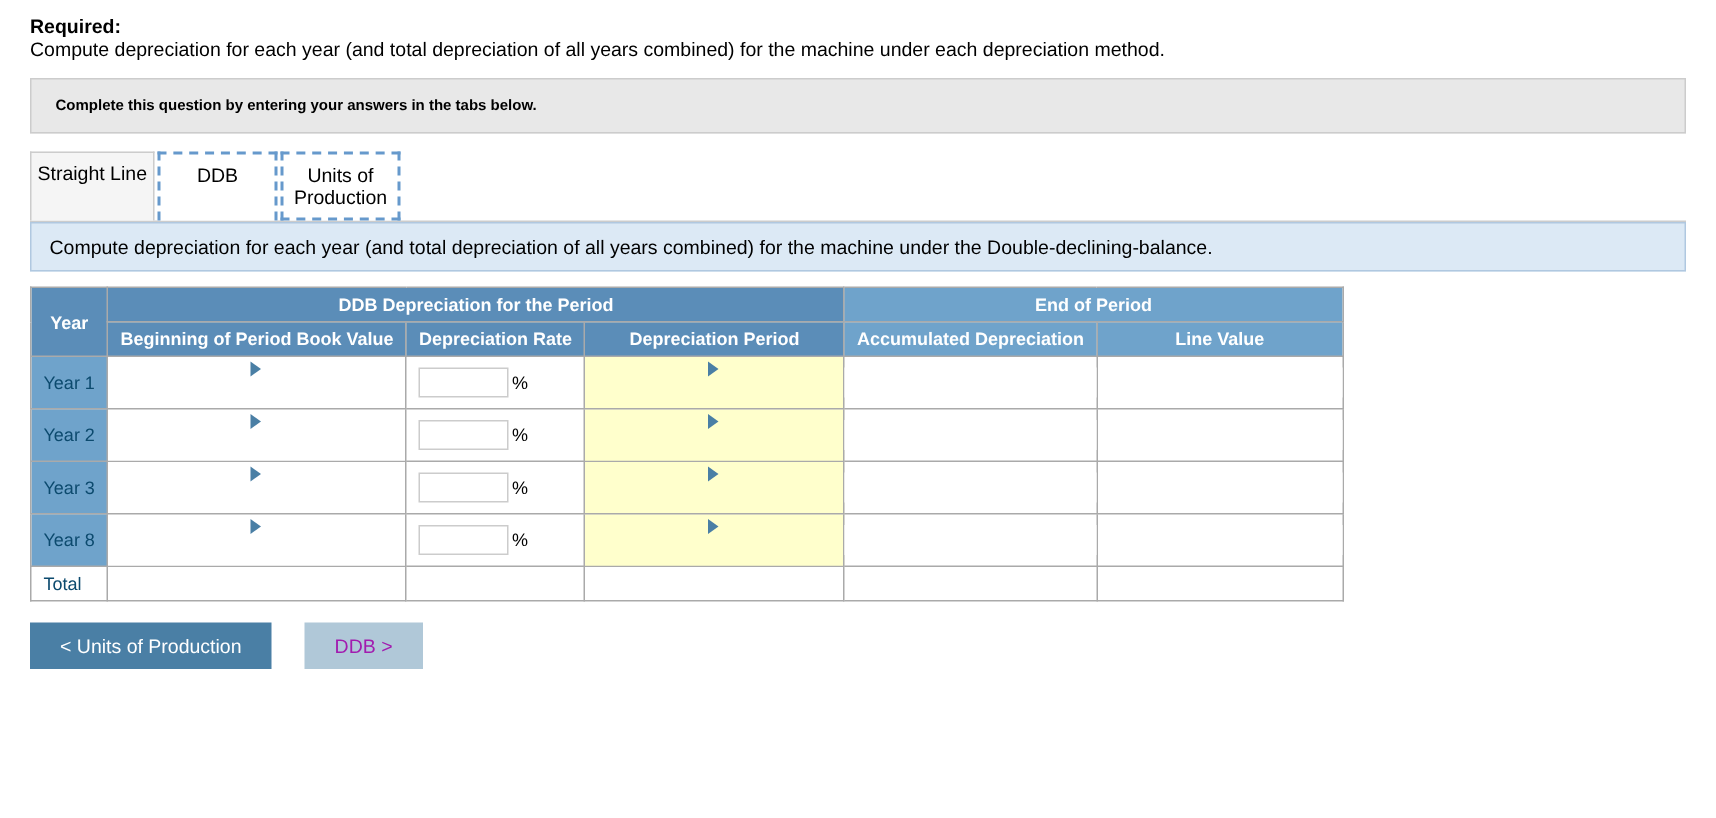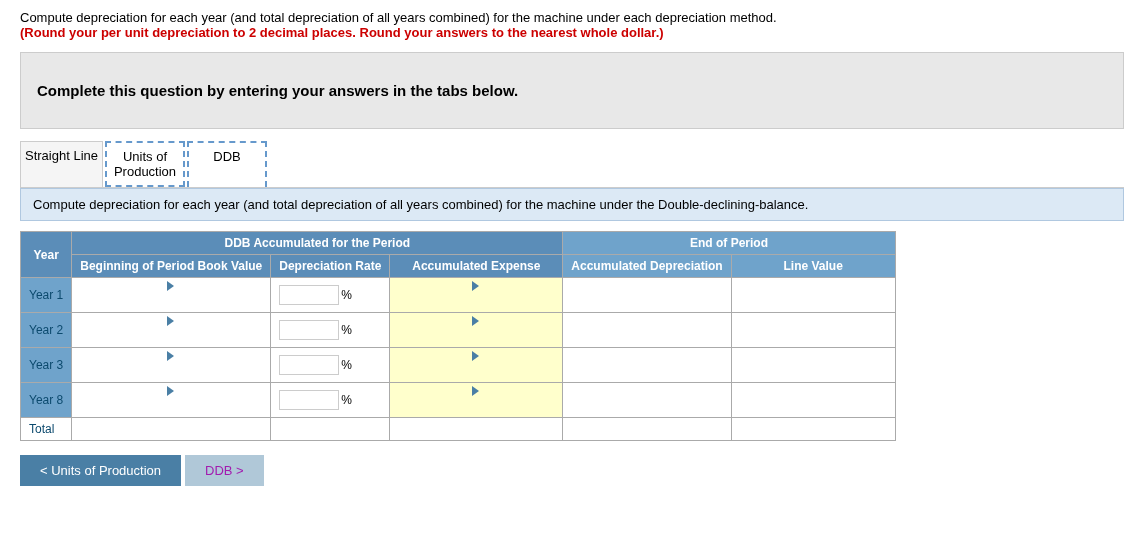--- a/index.html
+++ b/index.html
@@ -6,24 +6,24 @@
     body { font-family: Arial, sans-serif; font-size: 13px; background: #fff; color: #000; padding: 10px 20px; width: 1144px; }
 
     .required-section { margin-bottom: 12px; }
     .required-title { font-weight: bold; font-size: 13px; }
     .required-body { font-size: 13px; }
     .required-note { color: #c00; font-weight: bold; font-size: 13px; }
 
     .instruction-box {
       background: #e8e8e8;
       border: 1px solid #ccc;
-      padding: 29px 16px;
+      padding: 12px 16px;
       margin-bottom: 12px;
       font-weight: bold;
-      font-size: 15px;
+      font-size: 10px;
     }
 
     .tabs-container {
       display: flex;
       border-bottom: 1px solid #ccc;
       margin-bottom: 0;
     }
 
     .tab {
       padding: 6px 4px;
@@ -139,21 +139,21 @@
       margin-left: 2px;
     }
 
     .total-row td {
       background: #fff;
       font-weight: normal;
     }
 
     .nav-buttons {
       display: flex;
-      gap: 4px;
+      gap: 22px;
       margin-top: 10px;
     }
 
     .btn-nav {
       padding: 8px 20px;
       font-size: 13px;
       border: none;
       cursor: pointer;
     }
 
@@ -176,67 +176,67 @@
       border-bottom: 5px solid transparent;
       border-left: 7px solid #4a7fa5;
       margin-right: 2px;
       vertical-align: middle;
     }
   </style>
 </head>
 <body>
 
 <div class="required-section">
+  <p class="required-title">Required:</p>
   <p class="required-body">Compute depreciation for each year (and total depreciation of all years combined) for the machine under each depreciation method.</p>
-  <p class="required-note">(Round your per unit depreciation to 2 decimal places. Round your answers to the nearest whole dollar.)</p>
 </div>
 
 <div class="instruction-box">
   <span>Complete this question by entering your answers in the tabs below.</span>
 </div>
 
 <div class="tabs-container">
   <div class="tab">
     <span>Straight Line</span>
   </div>
+  <div class="tab active">
+    <span>DDB</span>
+  </div>
   <div class="tab tab-units">
     <span>Units of<br>Production</span>
   </div>
-  <div class="tab active">
-    <span>DDB</span>
-  </div>
 </div>
 
 <div class="description-box">
   <span>Compute depreciation for each year (and total depreciation of all years combined) for the machine under the Double-declining-balance.</span>
 </div>
 
 <div class="table-wrapper">
   <table>
     <thead>
       <tr>
         <th class="header-blue" rowspan="2">
           <span>Year</span>
         </th>
         <th class="header-blue" colspan="3">
-          <span>DDB Accumulated for the Period</span>
+          <span>DDB Depreciation for the Period</span>
         </th>
         <th class="header-light-blue" colspan="2">
           <span>End of Period</span>
         </th>
       </tr>
       <tr>
         <th class="header-blue">
           <span>Beginning of Period Book Value</span>
         </th>
         <th class="header-blue">
           <span>Depreciation Rate</span>
         </th>
         <th class="header-blue">
-          <span>Accumulated Expense</span>
+          <span>Depreciation Period</span>
         </th>
         <th class="header-light-blue">
           <span>Accumulated Depreciation</span>
         </th>
         <th class="header-light-blue">
           <span>Line Value</span>
         </th>
       </tr>
     </thead>
     <tbody>

